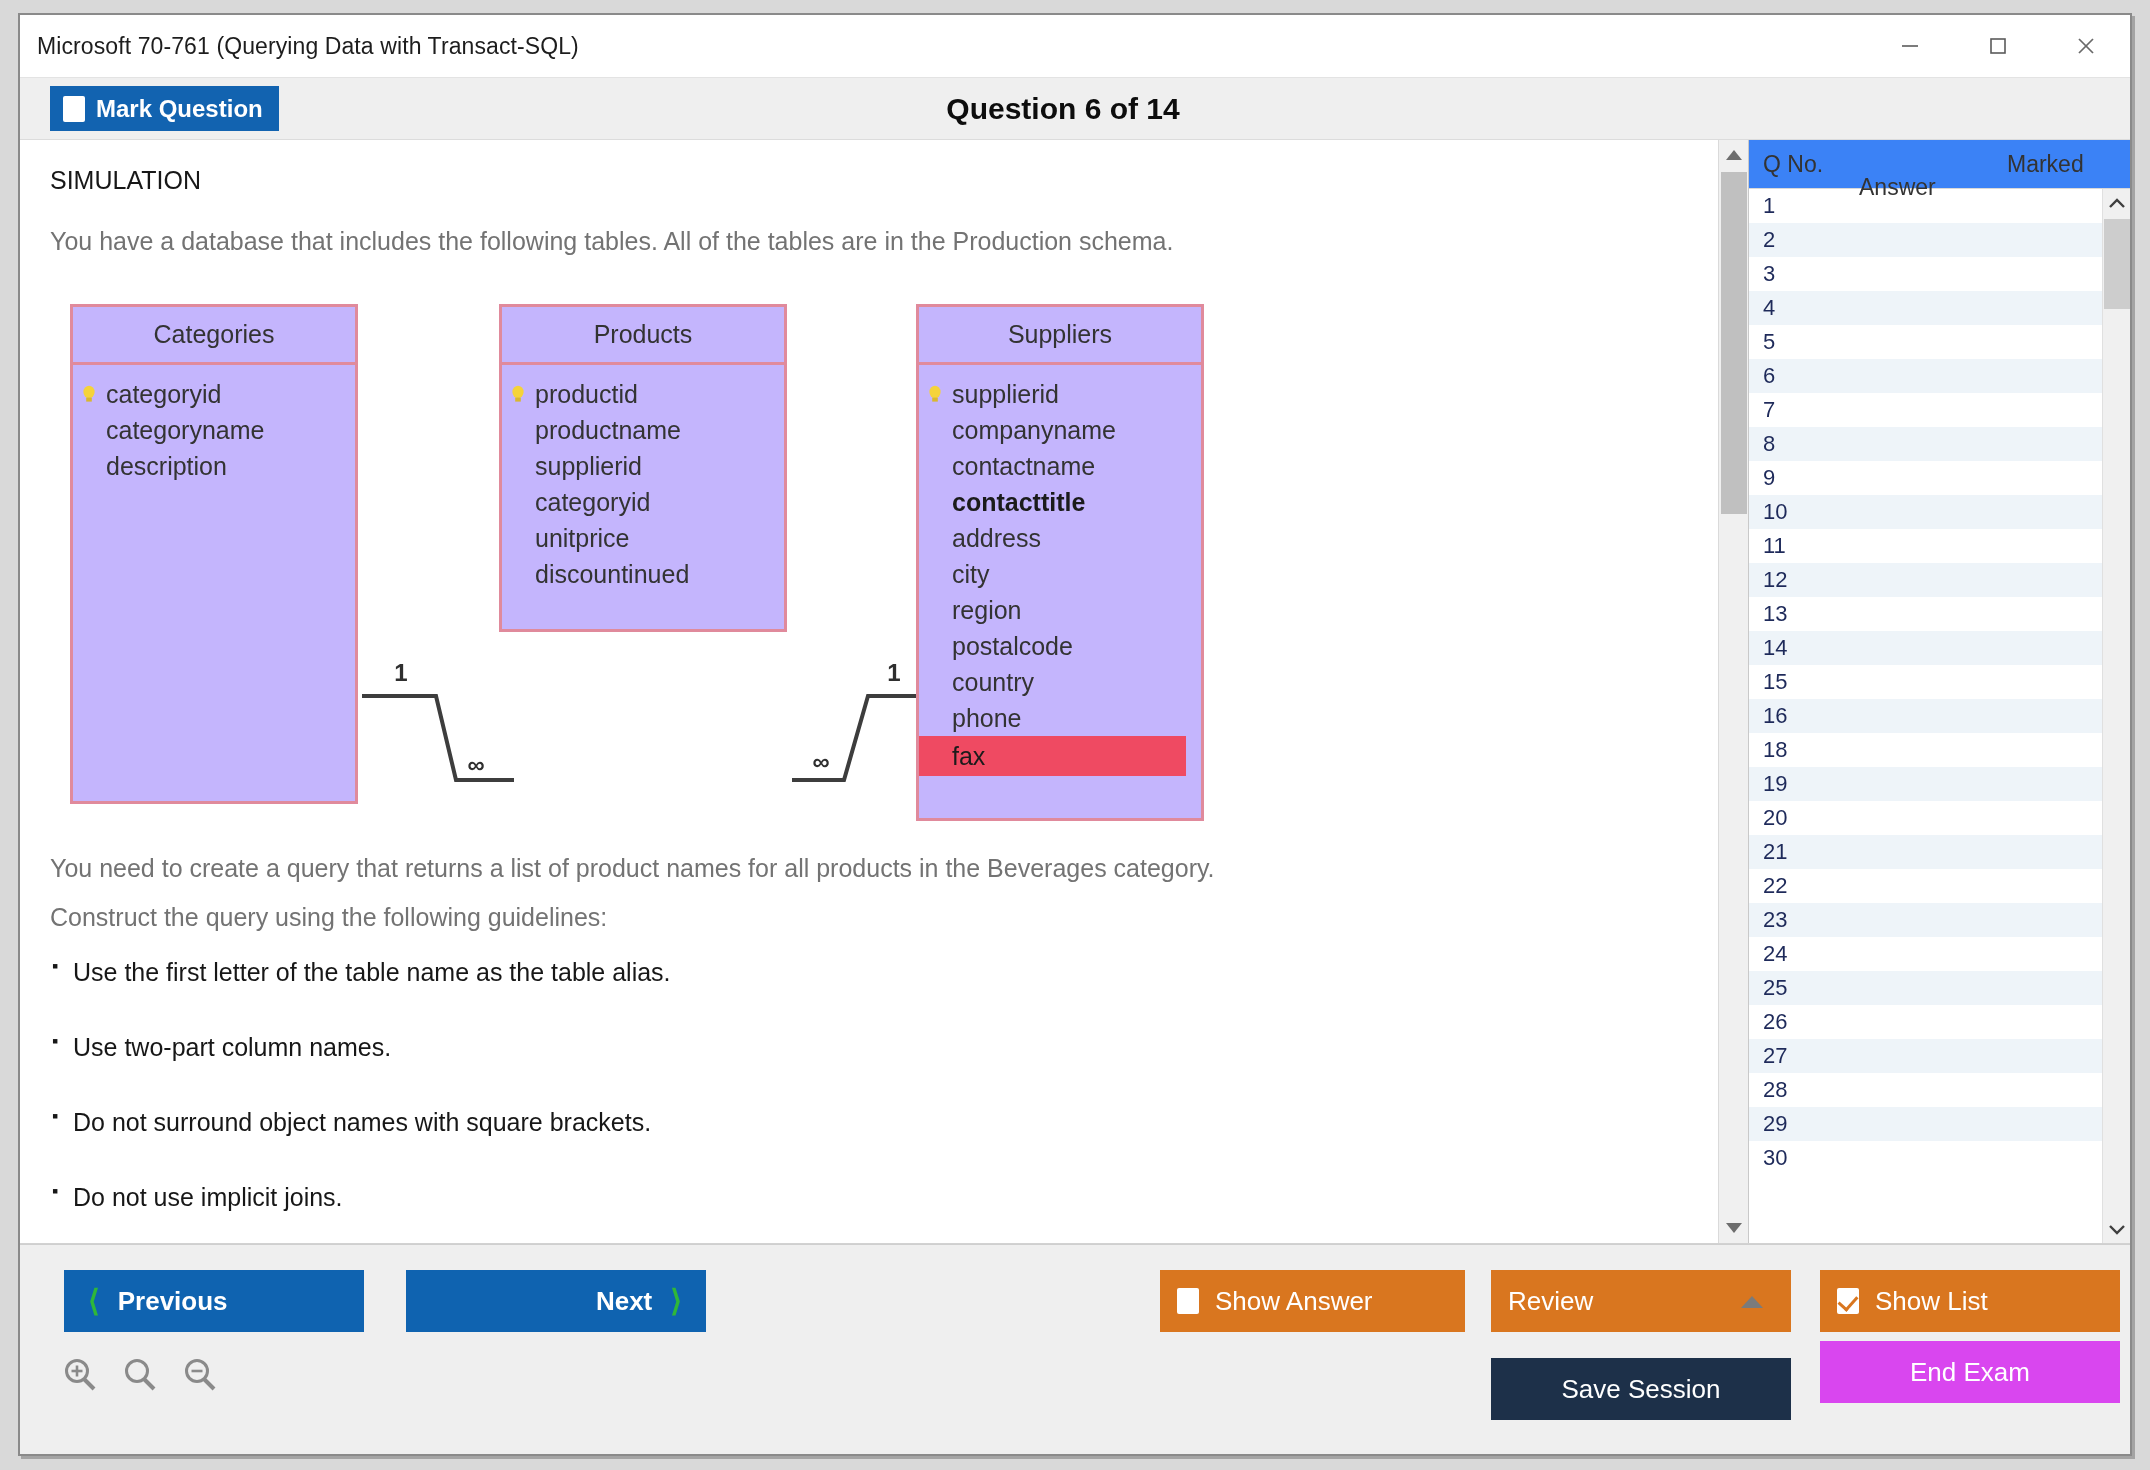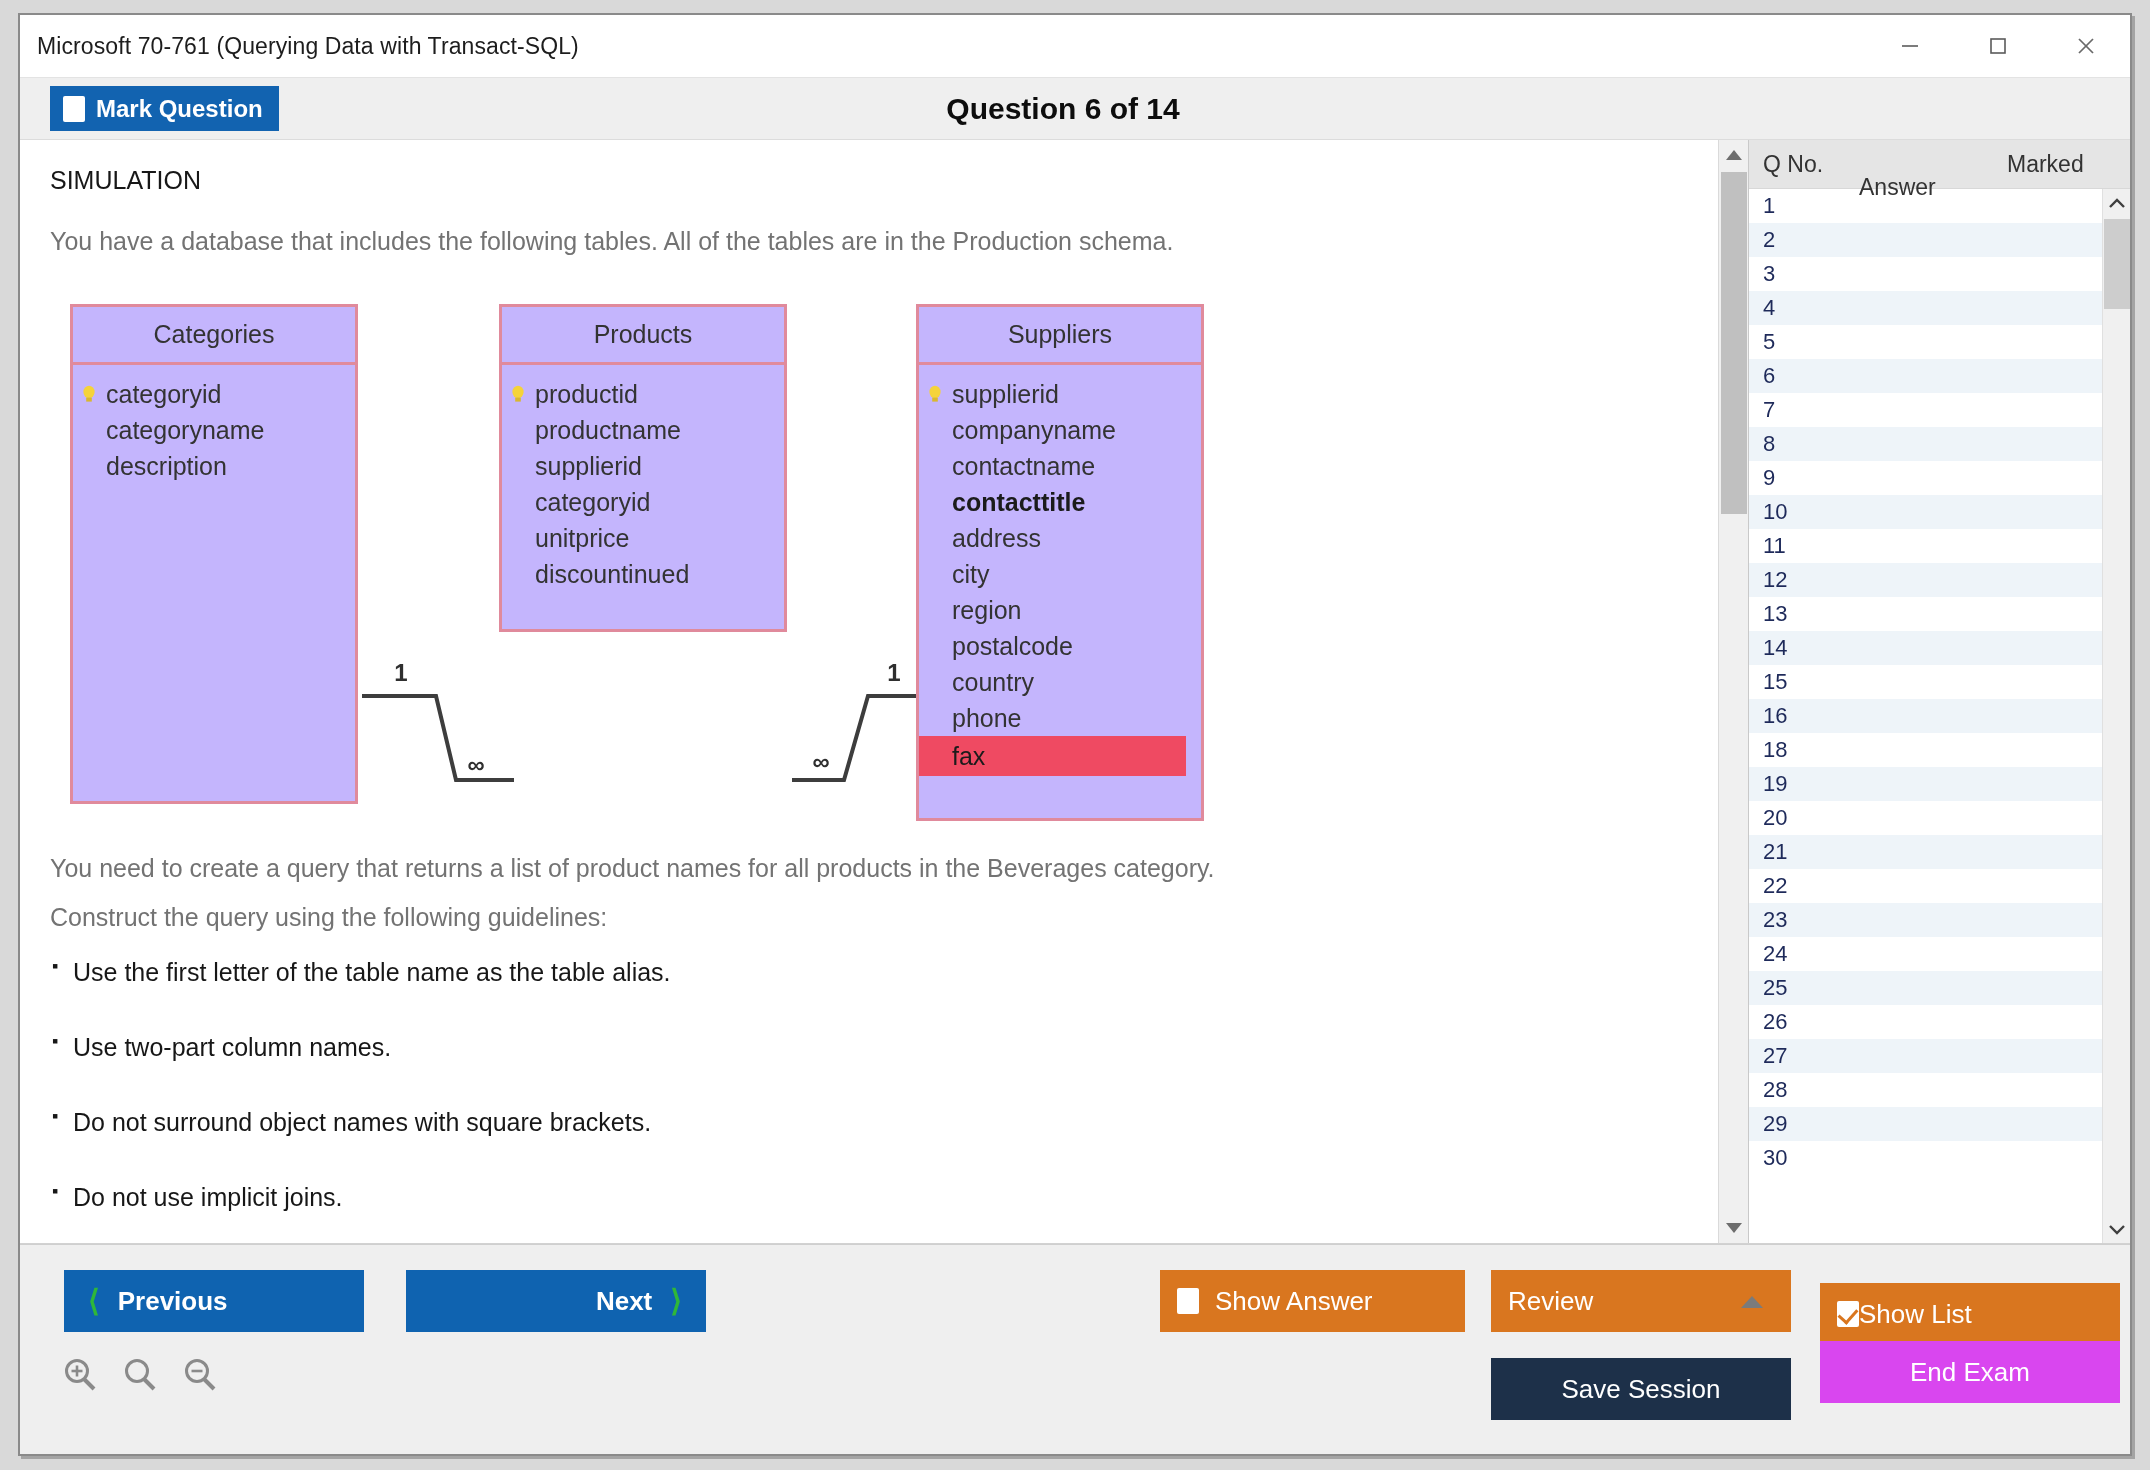--- a/index.html
+++ b/index.html
@@ -184,21 +184,21 @@
     flex: none; width: 382px;
     background: #fff;
     border-left: 1px solid #c9c9c9;
     display: flex; flex-direction: column;
     position: relative;
   }
   #list-header {
     height: 49px; flex: none;
     display: flex; align-items: center;
     border-bottom: 1px solid #d8d8d8;
-    background: #e5e5e5;
+    background: #3b82f6;
   }
   #list-header span {
     font-size: 23px; color: #333;
   }
   .col-qno    { width: 110px; padding-left: 14px; }
   .col-answer { width: 148px; margin-top: 47px; }
   .col-marked { width: 120px; }
   #list-body {
     flex: 1 1 auto;
     overflow: hidden;
@@ -268,23 +268,23 @@
     font-weight: normal;
   }
   #btn-review {
     left: 1471px; top: 25px; width: 300px; height: 62px;
     background: #d9761f;
     padding-left: 17px;
     font-weight: normal;
     justify-content: space-between; padding-right: 26px;
   }
   #btn-show-list {
-    left: 1800px; top: 38px; width: 300px; height: 62px;
+    left: 1800px; top: 25px; width: 300px; height: 62px;
     background: #d9761f;
-    padding-left: 17px; gap: 0;
+    padding-left: 17px; gap: 16px;
     font-weight: normal;
   }
   .cb-box.checked::after {
     content: "";
     position: absolute;
     left: 5px; top: 4px;
     width: 9px; height: 15px;
     border: solid #d9761f;
     border-width: 0 3.5px 3.5px 0;
     transform: rotate(42deg);

